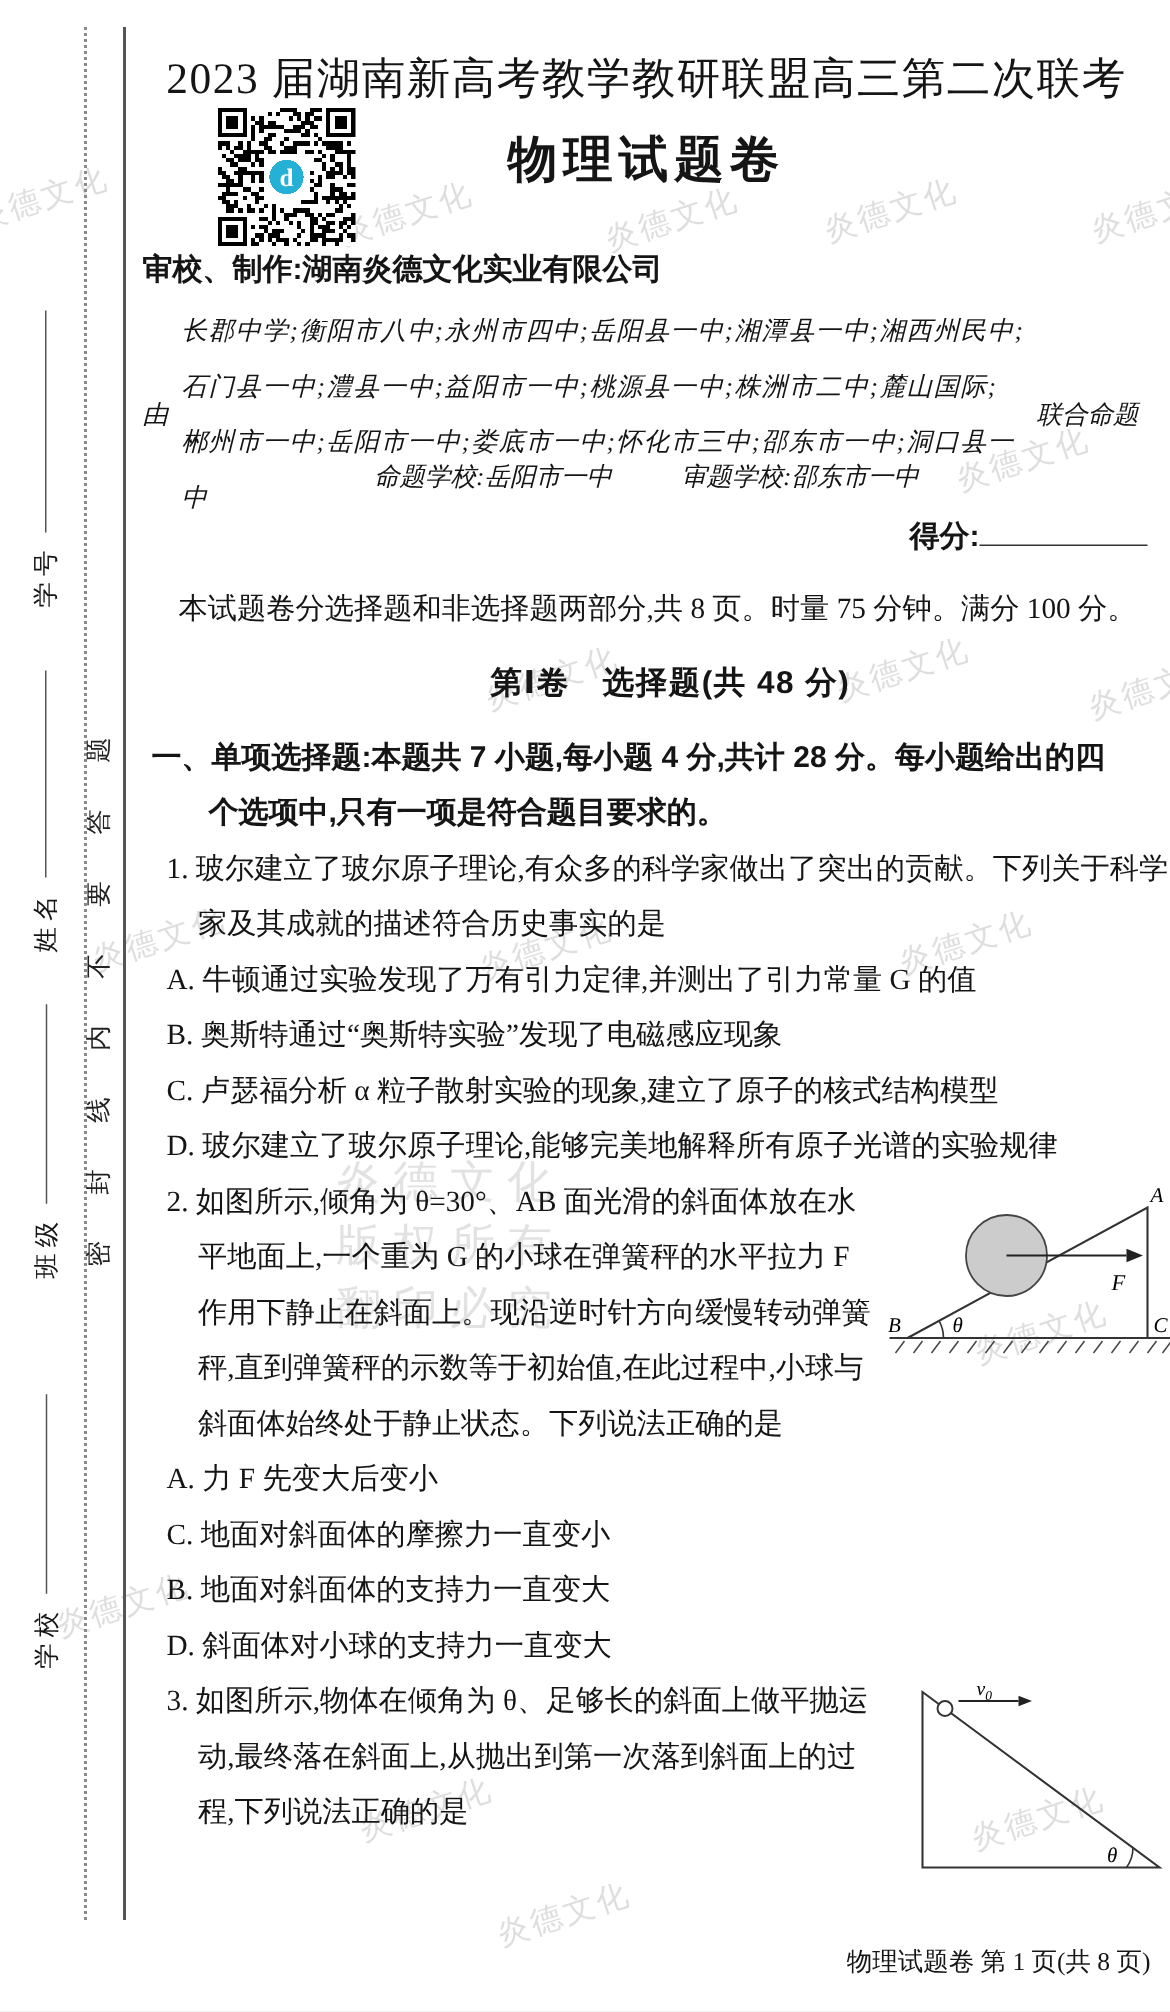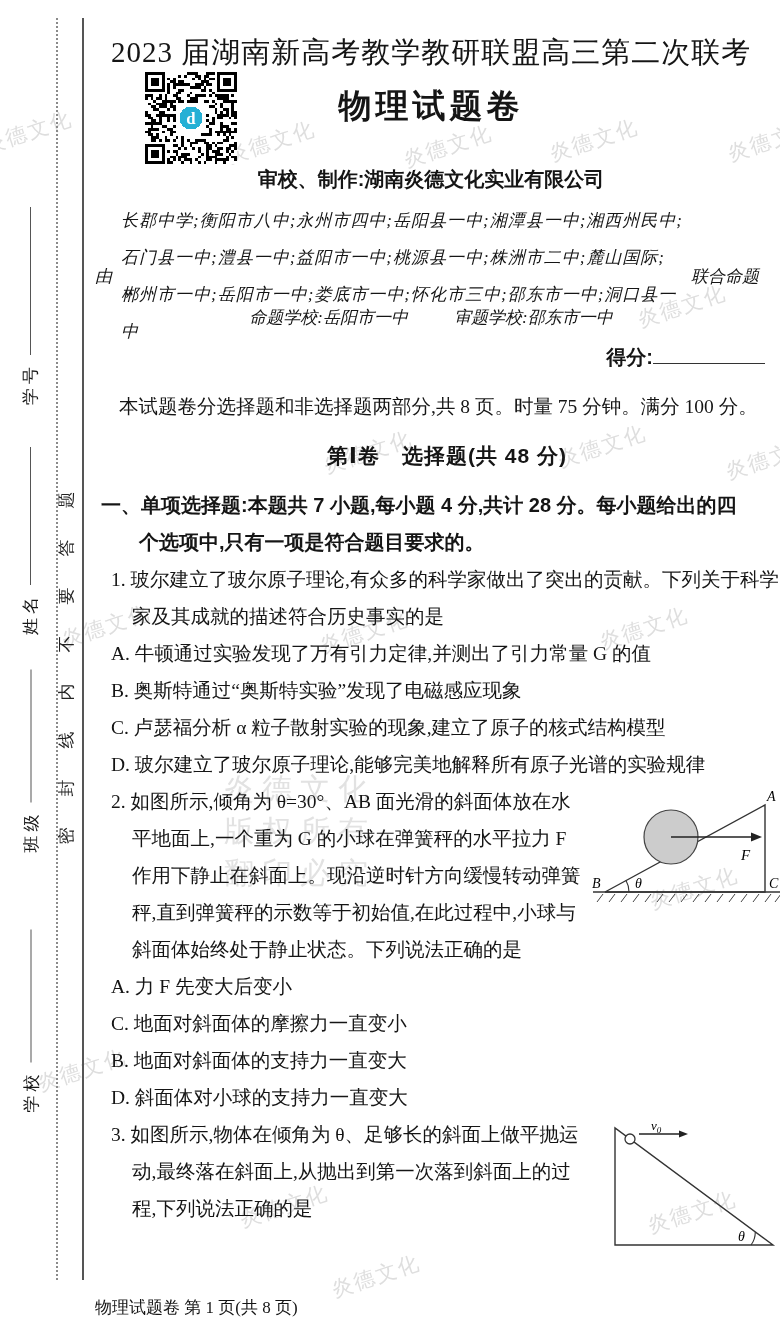--- a/index.html
+++ b/index.html
@@ -32,21 +32,21 @@
   .wm{position:absolute;color:var(--wm-color);opacity:.55;font-size:21px;
       letter-spacing:2px;transform:rotate(-18deg);white-space:nowrap;pointer-events:none;}
   .wm-big{position:absolute;color:#cfcfcf;opacity:.6;font-size:30px;letter-spacing:8px;
       line-height:42px;text-align:center;pointer-events:none;}
   
   .exam-title{position:absolute;left:95px;width:672px;top:14px;text-align:center;
       font-size:29px;font-weight:normal;letter-spacing:1px;white-space:nowrap;}
   .qr{position:absolute;left:145px;top:72px;width:92px;height:92px;}
   .subject-title{position:absolute;left:95px;width:672px;top:84px;text-align:center;
       font-size:33px;font-weight:bold;font-family:"Liberation Sans","DejaVu Sans",sans-serif;letter-spacing:4px;}
-  .producer{position:absolute;left:95px;width:672px;top:166px;text-align:center;
+  .producer{position:absolute;left:95px;width:672px;top:166px;text-align:left;
       font-size:20px;font-weight:bold;font-family:"Liberation Sans","DejaVu Sans",sans-serif;}
   
   .organizer{position:absolute;left:95px;top:202px;width:672px;display:flex;align-items:center;
       font-size:17px;font-style:italic;}
   .organizer .by{width:26px;text-align:left;font-style:italic;}
   .organizer .schools{flex:1;line-height:37px;letter-spacing:1px;}
   .organizer .joint{width:84px;text-align:center;white-space:nowrap;}
   .proposer-row{position:absolute;left:95px;top:306px;width:672px;text-align:center;
       font-size:17px;font-style:italic;}
   .proposer-row .gap{display:inline-block;width:46px;}
@@ -61,21 +61,21 @@
       font-family:"Liberation Sans","DejaVu Sans",sans-serif;letter-spacing:1px;}
   .section-head{margin:13px 0 0;font-weight:bold;font-size:20px;
       font-family:"Liberation Sans","DejaVu Sans",sans-serif;}
   .section-head .l1{margin-left:-10px;}
   .section-head .l2{padding-left:28px;}
   .question{margin:0;}
   .stem{margin:0;padding-left:21px;text-indent:-21px;}
   .option{padding-left:34px;text-indent:-34px;}
   .fig{float:right;margin:4px 0 4px 10px;}
   
-  .footer{position:absolute;left:95px;width:672px;top:1296px;text-align:left;font-size:17px;}
+  .footer{position:absolute;left:95px;width:672px;top:1296px;text-align:right;font-size:17px;}
   svg text{font-family:"Liberation Serif","DejaVu Serif",serif;}
 </style>
 </head>
 <body>
 
 <div class="page">
 
   <span class="wm" style="left:-18px;top:118px">炎德文化</span>
   <span class="wm" style="left:225px;top:128px">炎德文化</span>
   <span class="wm" style="left:402px;top:132px">炎德文化</span>

